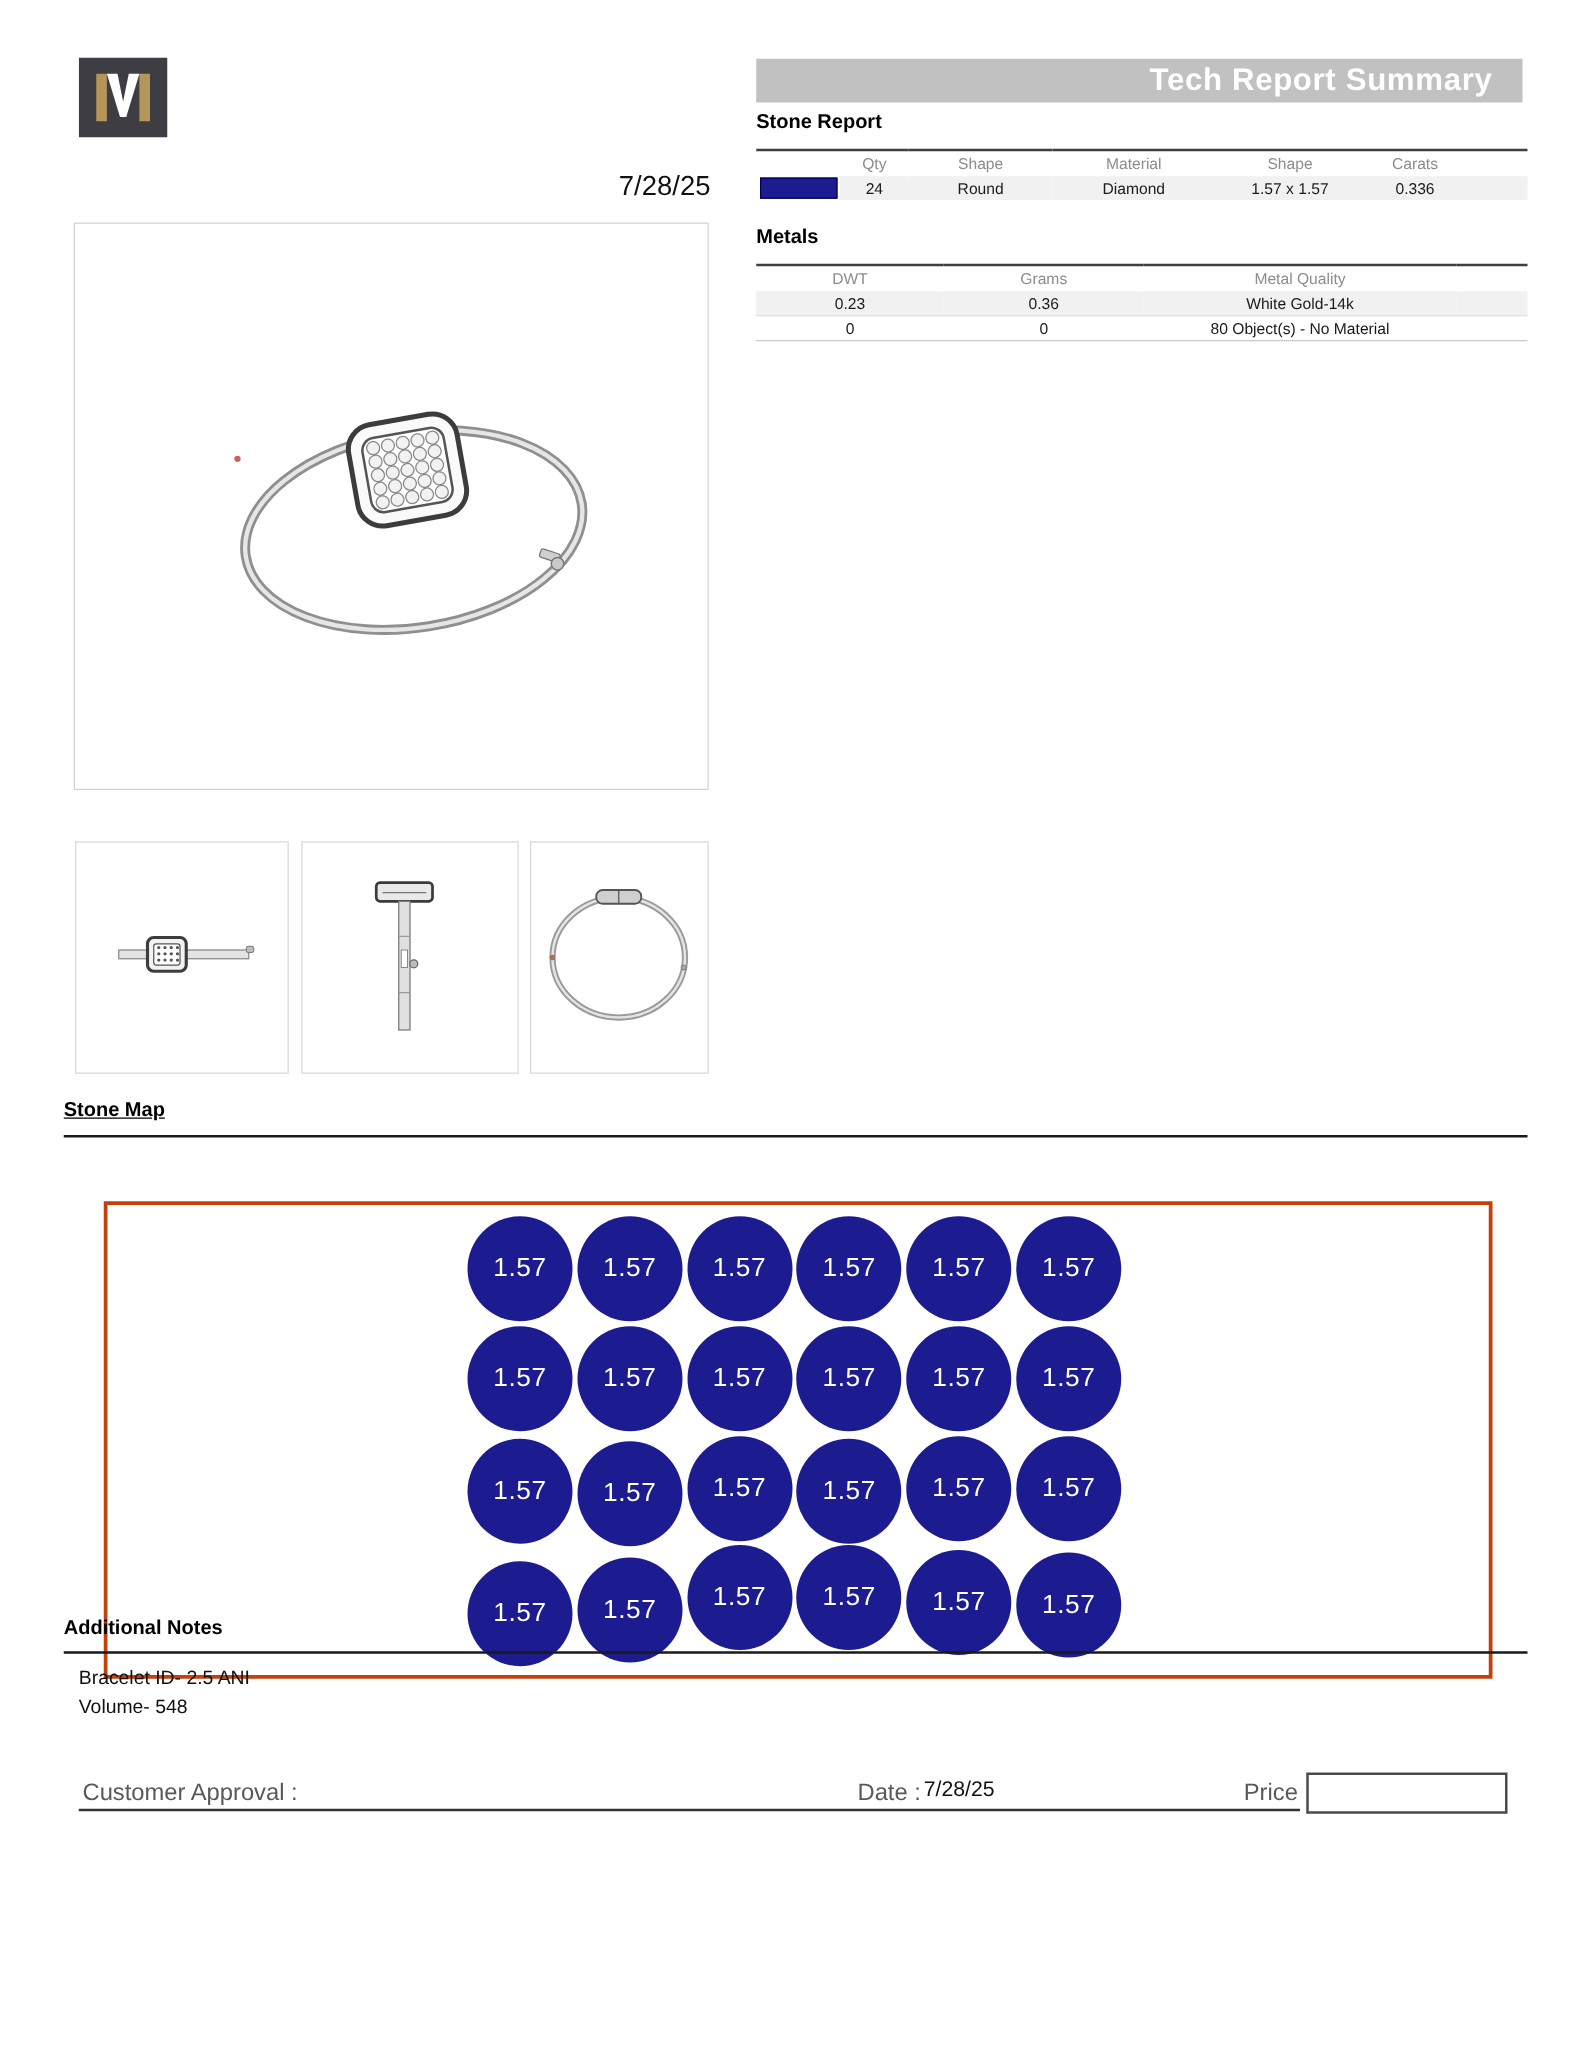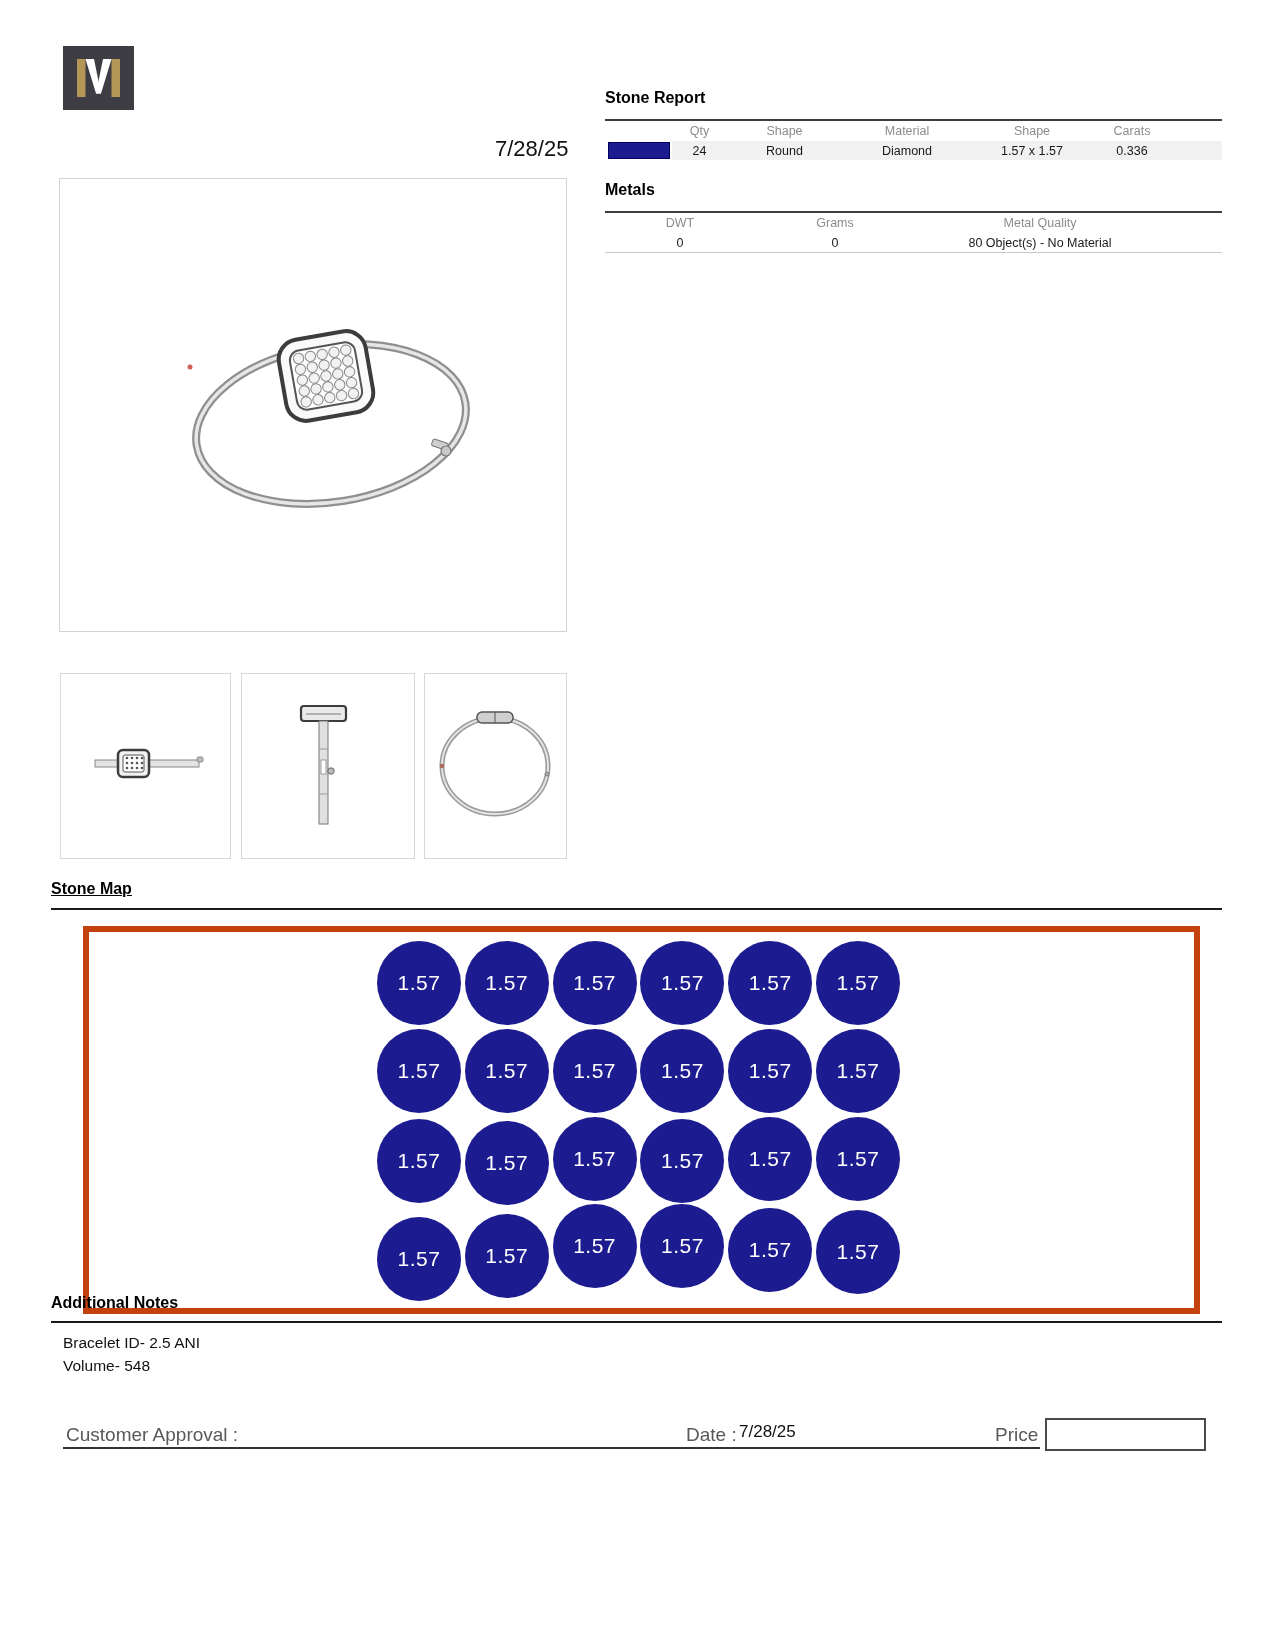--- a/index.html
+++ b/index.html
@@ -40,21 +40,21 @@
   .row-shade td{background:#f1f1f1;}
   .swatch-cell{background:#ffffff !important;}
   .swatch{width:60px;height:15px;margin:0 auto;border:1px solid #000060;}
   .metals-table td{border-bottom:1px solid #e0e0e0;}
   .metals-table tr.last td{border-bottom:1px solid #c8c8c8;}
 
   
   .h-stone-map{left:51px;top:880px;text-decoration:underline;}
   .rule{height:2px;background:#1a1a1a;}
   .rule-map{left:51px;top:908px;width:1171px;}
-  .map-box{left:83px;top:926px;width:1105px;height:376px;border:6px solid #c2410c;background:#fff;text-align:center;}
+  .map-box{left:83px;top:961px;width:1105px;height:376px;border:3px solid #c2410c;background:#fff;text-align:center;}
   .stone{position:absolute;width:84px;height:84px;border-radius:50%;
     color:#fff;display:flex;align-items:center;justify-content:center;
     font-size:21px;letter-spacing:.5px;}
 
   
   .h-notes{left:51px;top:1294px;}
   .rule-notes{left:51px;top:1321px;width:1171px;}
   .notes{left:63px;top:1331px;font-size:15.5px;line-height:23px;color:#111;}
 
   
@@ -164,20 +164,21 @@
     <svg width="141" height="184" viewBox="0 0 141 184">
       <ellipse cx="70" cy="92" rx="53" ry="48" fill="none" stroke="#9a9a9a" stroke-width="5"></ellipse>
       <ellipse cx="70" cy="92" rx="53" ry="48" fill="none" stroke="#e4e4e4" stroke-width="2"></ellipse>
       <rect x="52" y="38" width="36" height="11" rx="5" fill="#cfcfcf" stroke="#555" stroke-width="1.5"></rect>
       <line x1="70" y1="38" x2="70" y2="49" stroke="#555" stroke-width="1"></line>
       <circle cx="17" cy="92" r="2.2" fill="#b06a5a"></circle>
       <circle cx="122" cy="100" r="2" fill="#aaa" stroke="#777" stroke-width="0.8"></circle>
     </svg>
   </div>
 
+  <div class="abs report-bar">Tech Report Summary</div>
 
   <div class="abs section-h h-stone-report">Stone Report</div>
   <table class="rpt-table stone-table">
     <colgroup>
         <col style="width:67px">
         <col style="width:55px">
         <col style="width:115px">
         <col style="width:130px">
         <col style="width:120px">
         <col style="width:80px">
@@ -219,20 +220,26 @@
       </colgroup>
     <thead>
       <tr>
         <th>DWT</th>
         <th>Grams</th>
         <th>Metal Quality</th>
         <th></th>
       </tr>
     </thead>
     <tbody>
+      <tr class="row-shade">
+        <td>0.23</td>
+        <td>0.36</td>
+        <td>White Gold-14k</td>
+        <td></td>
+      </tr>
       <tr class="last">
         <td>0</td>
         <td>0</td>
         <td>80 Object(s) - No Material</td>
         <td></td>
       </tr>
     </tbody>
   </table>
 
   <div class="abs section-h h-stone-map">Stone Map</div>

